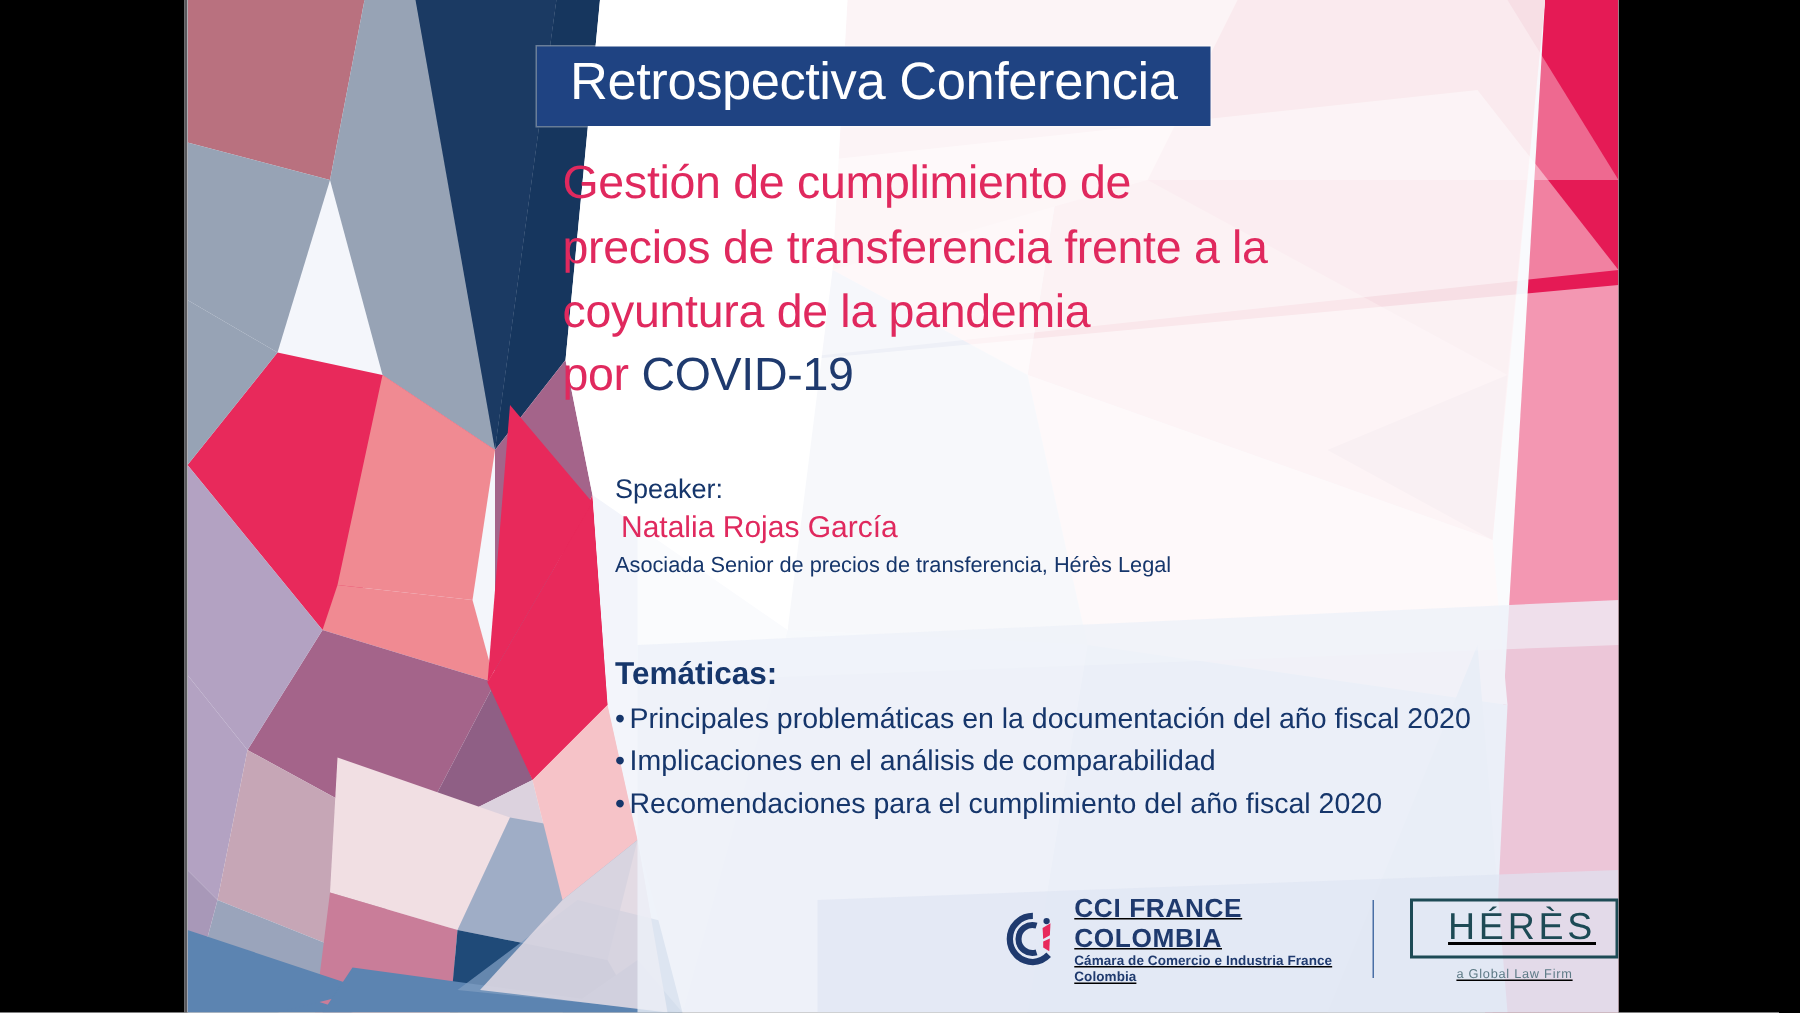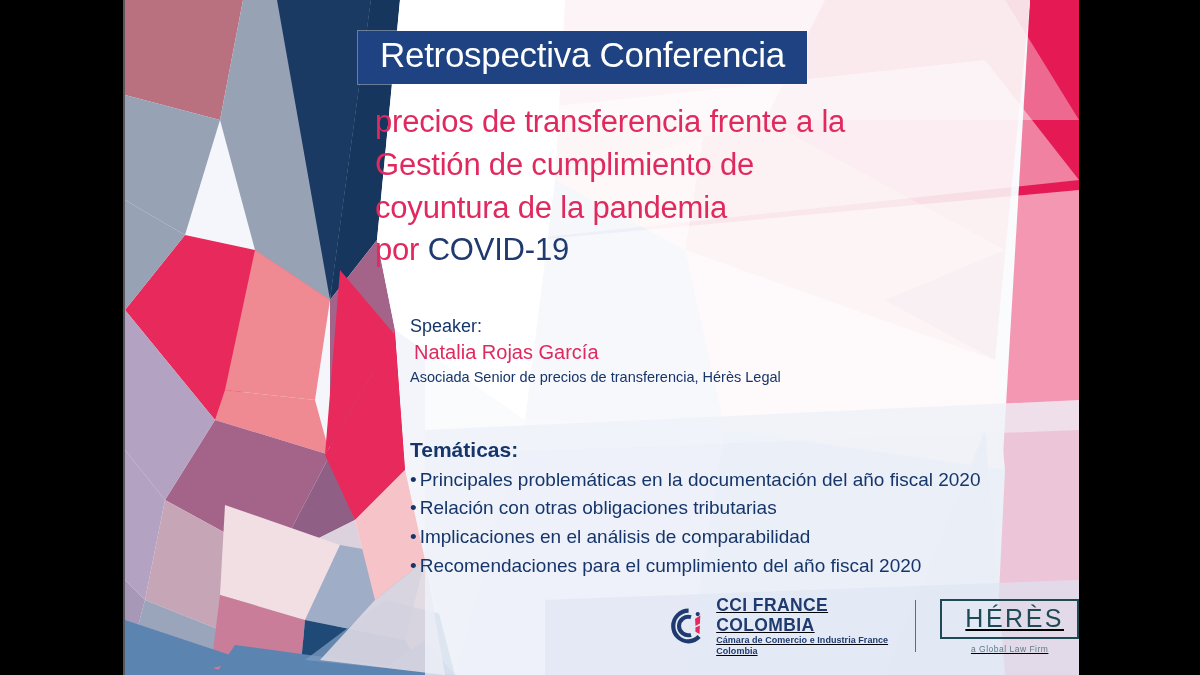--- a/index.html
+++ b/index.html
@@ -147,36 +147,35 @@
       <polygon points="420,600 954,580 954,675 420,675" fill="#dfe5f3" opacity="0.65"></polygon>
     </svg>
 
     <div id="content">
 
       <div class="banner">
         <div class="banner-text">Retrospectiva Conferencia</div>
       </div>
 
       <div class="headline">
+        <div>Gestión de cumplimiento de</div>
         <div>precios de transferencia frente a la</div>
-        <div>Gestión de cumplimiento de</div>
         <div>coyuntura de la pandemia</div>
         <div><span>por </span><span class="covid">COVID-19</span></div>
       </div>
 
       <div class="speaker-block">
         <div class="speaker-label">Speaker:</div>
         <div class="speaker-name">Natalia Rojas García</div>
         <div class="speaker-role">Asociada Senior de precios de transferencia, Hérès Legal</div>
       </div>
 
       <div class="topics-block">
         <div class="topics-title">Temáticas:</div>
         <div class="topic-item"><span class="dot">•</span><span>Principales problemáticas en la documentación del año fiscal 2020</span></div>
-        <div class="topic-item"><span class="dot">•</span><span>Relación con otras obligaciones tributarias</span></div>
         <div class="topic-item"><span class="dot">•</span><span>Implicaciones en el análisis de comparabilidad</span></div>
         <div class="topic-item"><span class="dot">•</span><span>Recomendaciones para el cumplimiento del año fiscal 2020</span></div>
       </div>
 
       <div class="logos">
 
         <div class="cci">
           <svg width="46" height="46" viewBox="0 0 46 46">
             <path d="M23 4 A19 19 0 1 0 23 42 A19 19 0 0 0 36 36" fill="none" stroke="#1f3a6e" stroke-width="5.2" stroke-linecap="butt"></path>
             <path d="M26 12 A11.5 11.5 0 1 0 26 34" fill="none" stroke="#1f3a6e" stroke-width="5" stroke-linecap="butt"></path>

